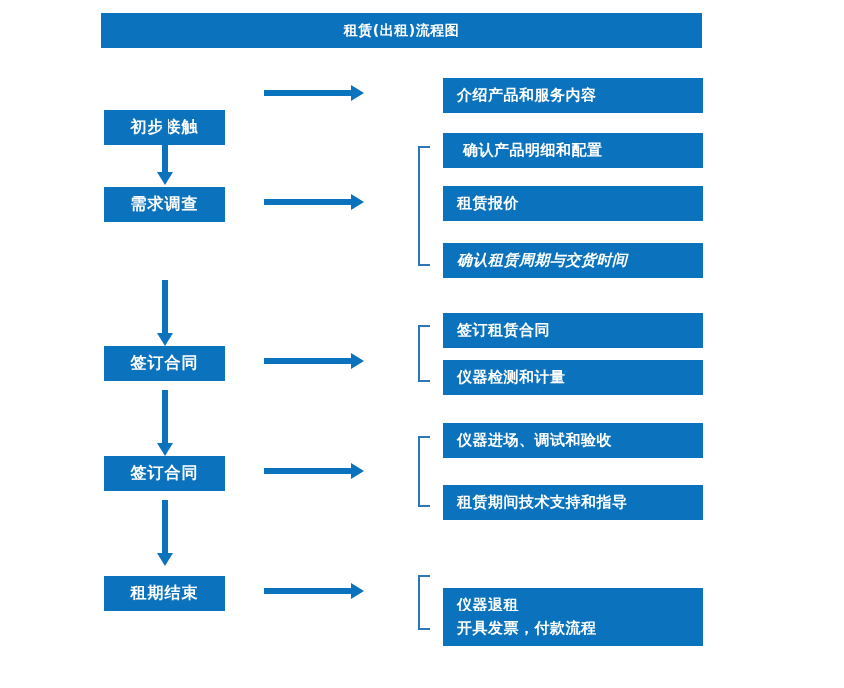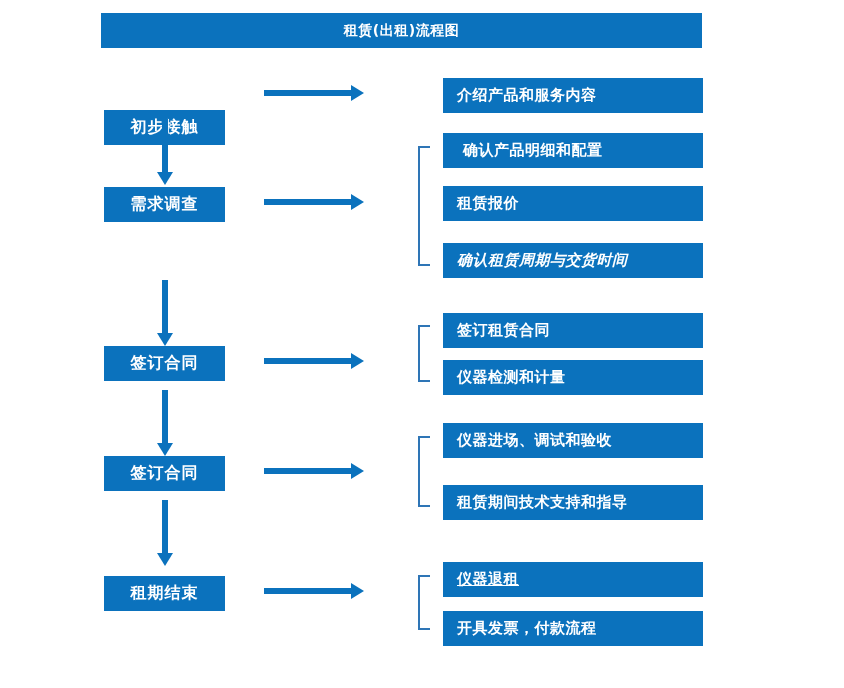--- a/index.html
+++ b/index.html
@@ -204,16 +204,16 @@
 
   <div class="stage-box" style="top:576px;">租期结束</div>
 
   <div class="h-arrow" style="top:583px;">
     <span class="shaft"></span>
     <span class="head"></span>
   </div>
 
   <div class="bracket" style="top:575px;height:55px;"></div>
 
-  <div class="detail-box" style="top:562px;text-decoration:underline;">仪器退租</div>
+  <div class="detail-box" style="top:588px;text-decoration:underline;">仪器退租</div>
   <div class="detail-box" style="top:611px;">开具发票，付款流程</div>
 
 </div>
 
 </body></html>

